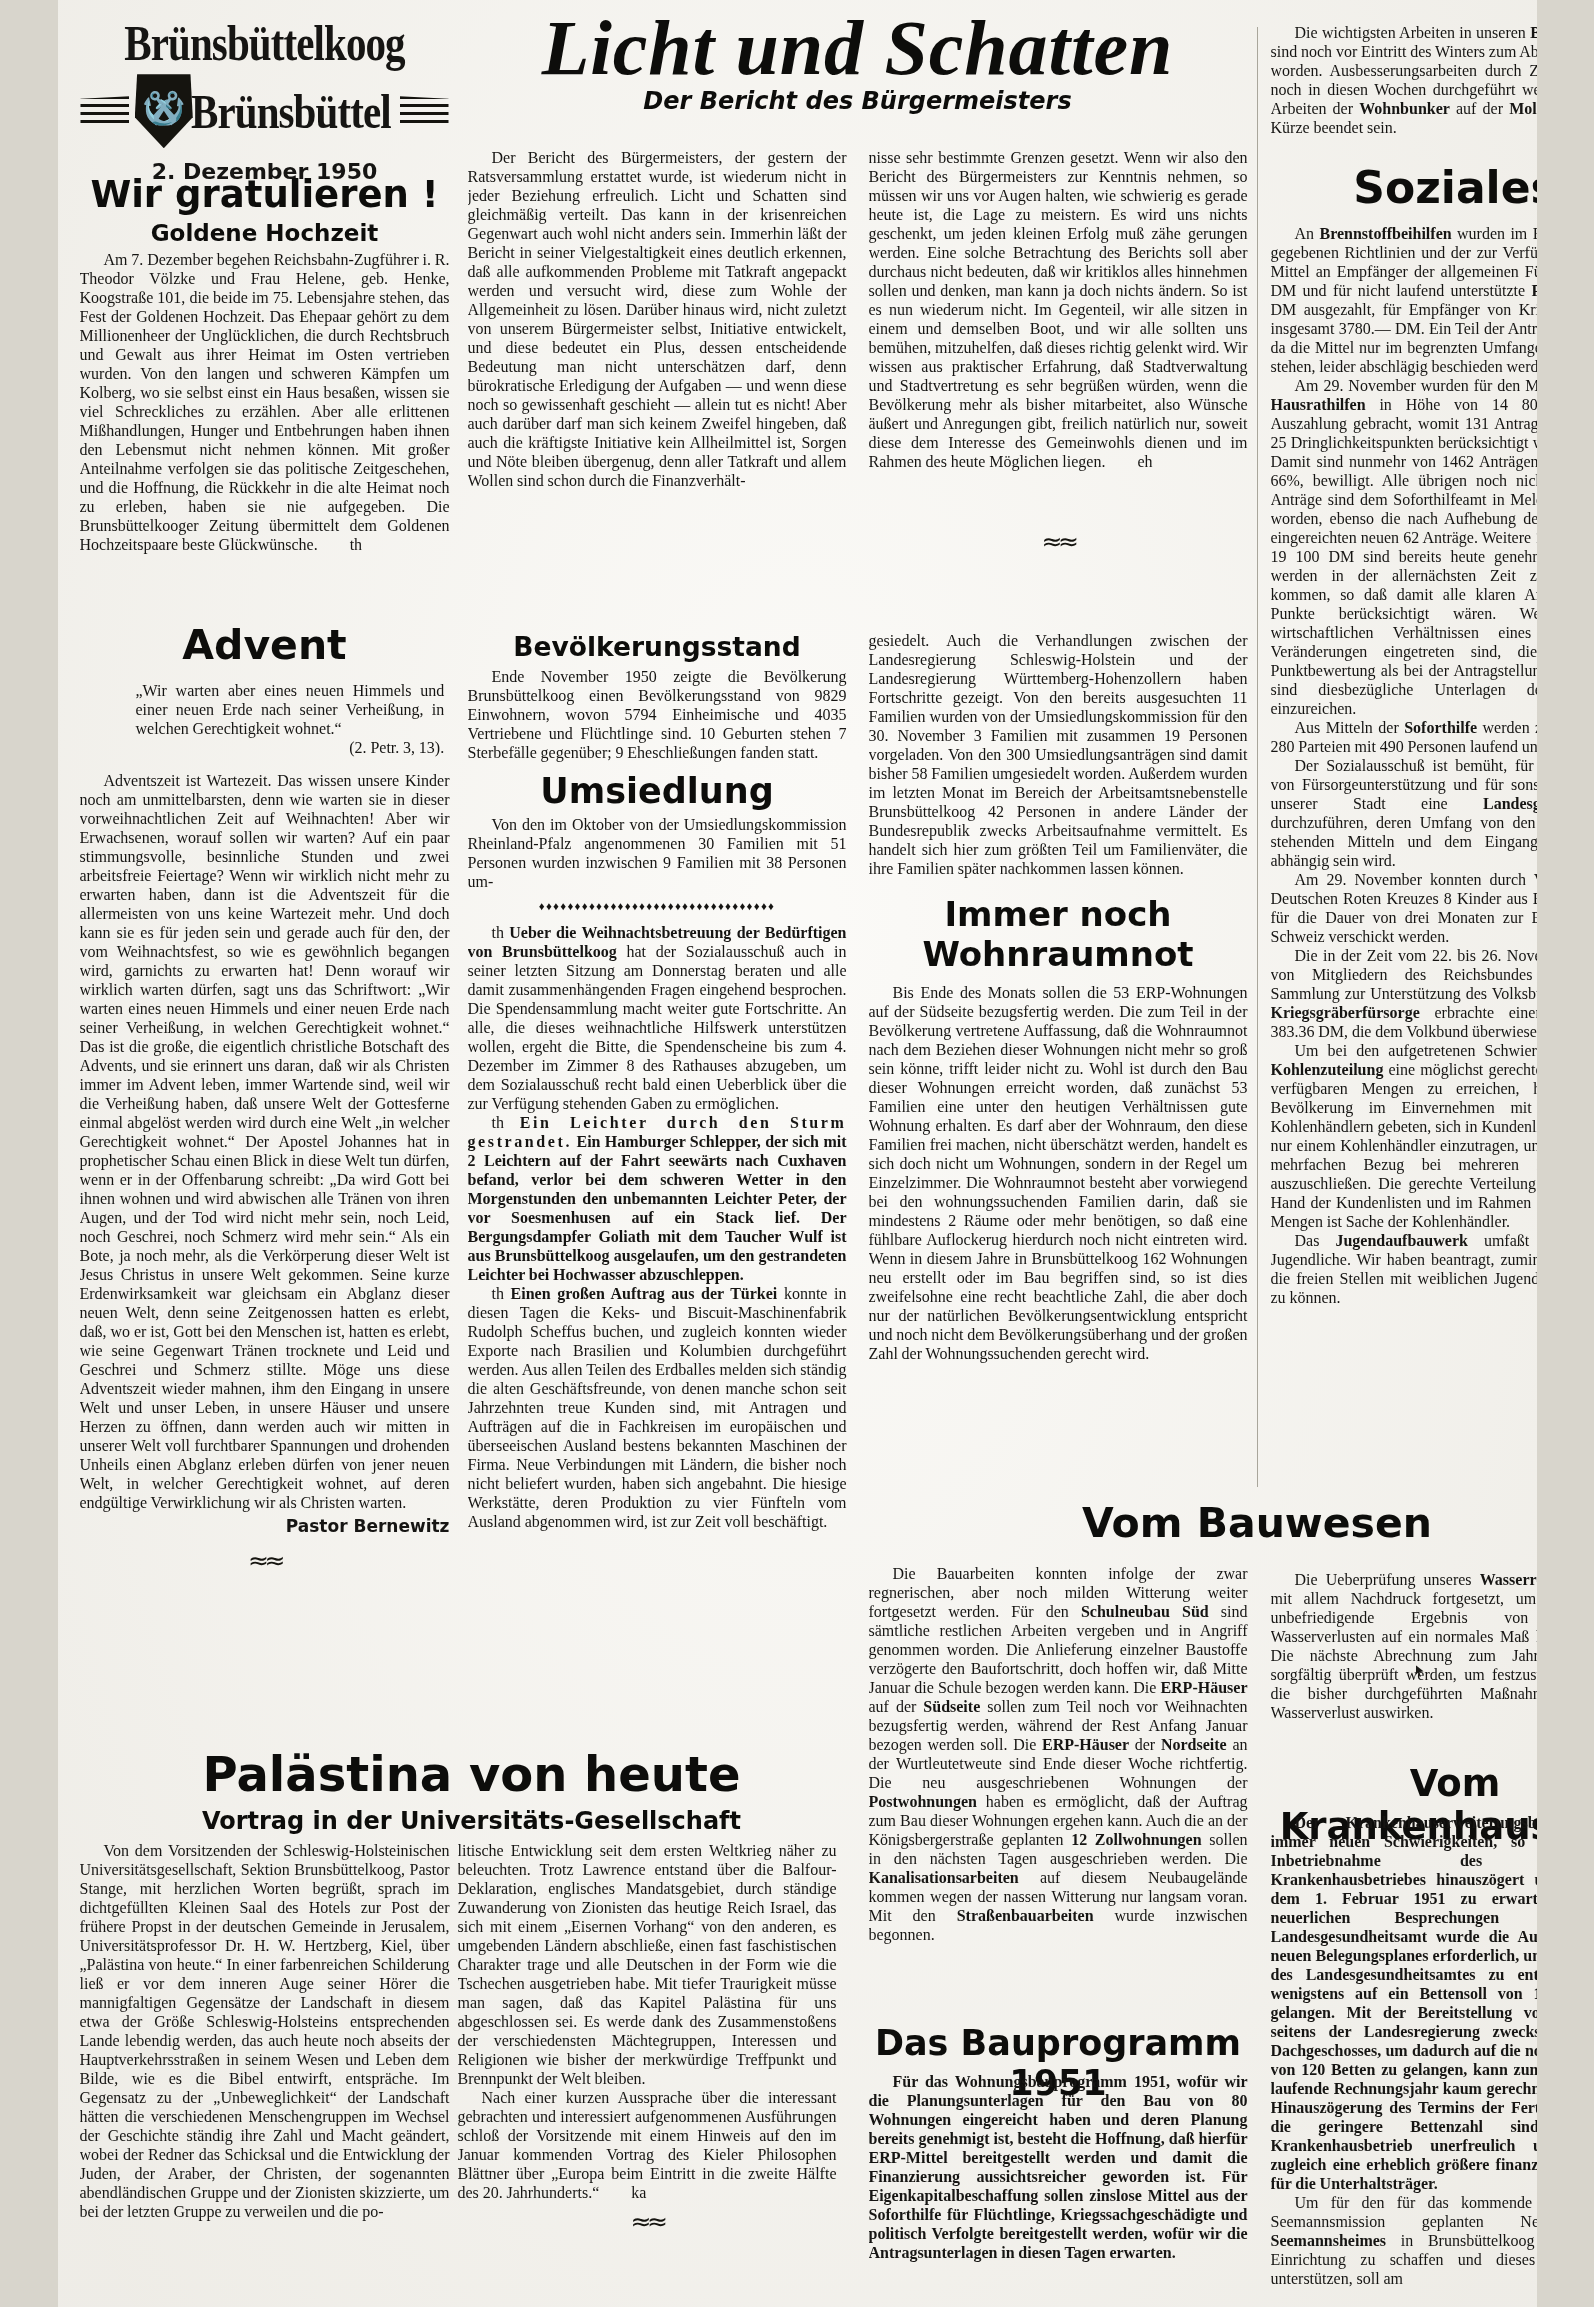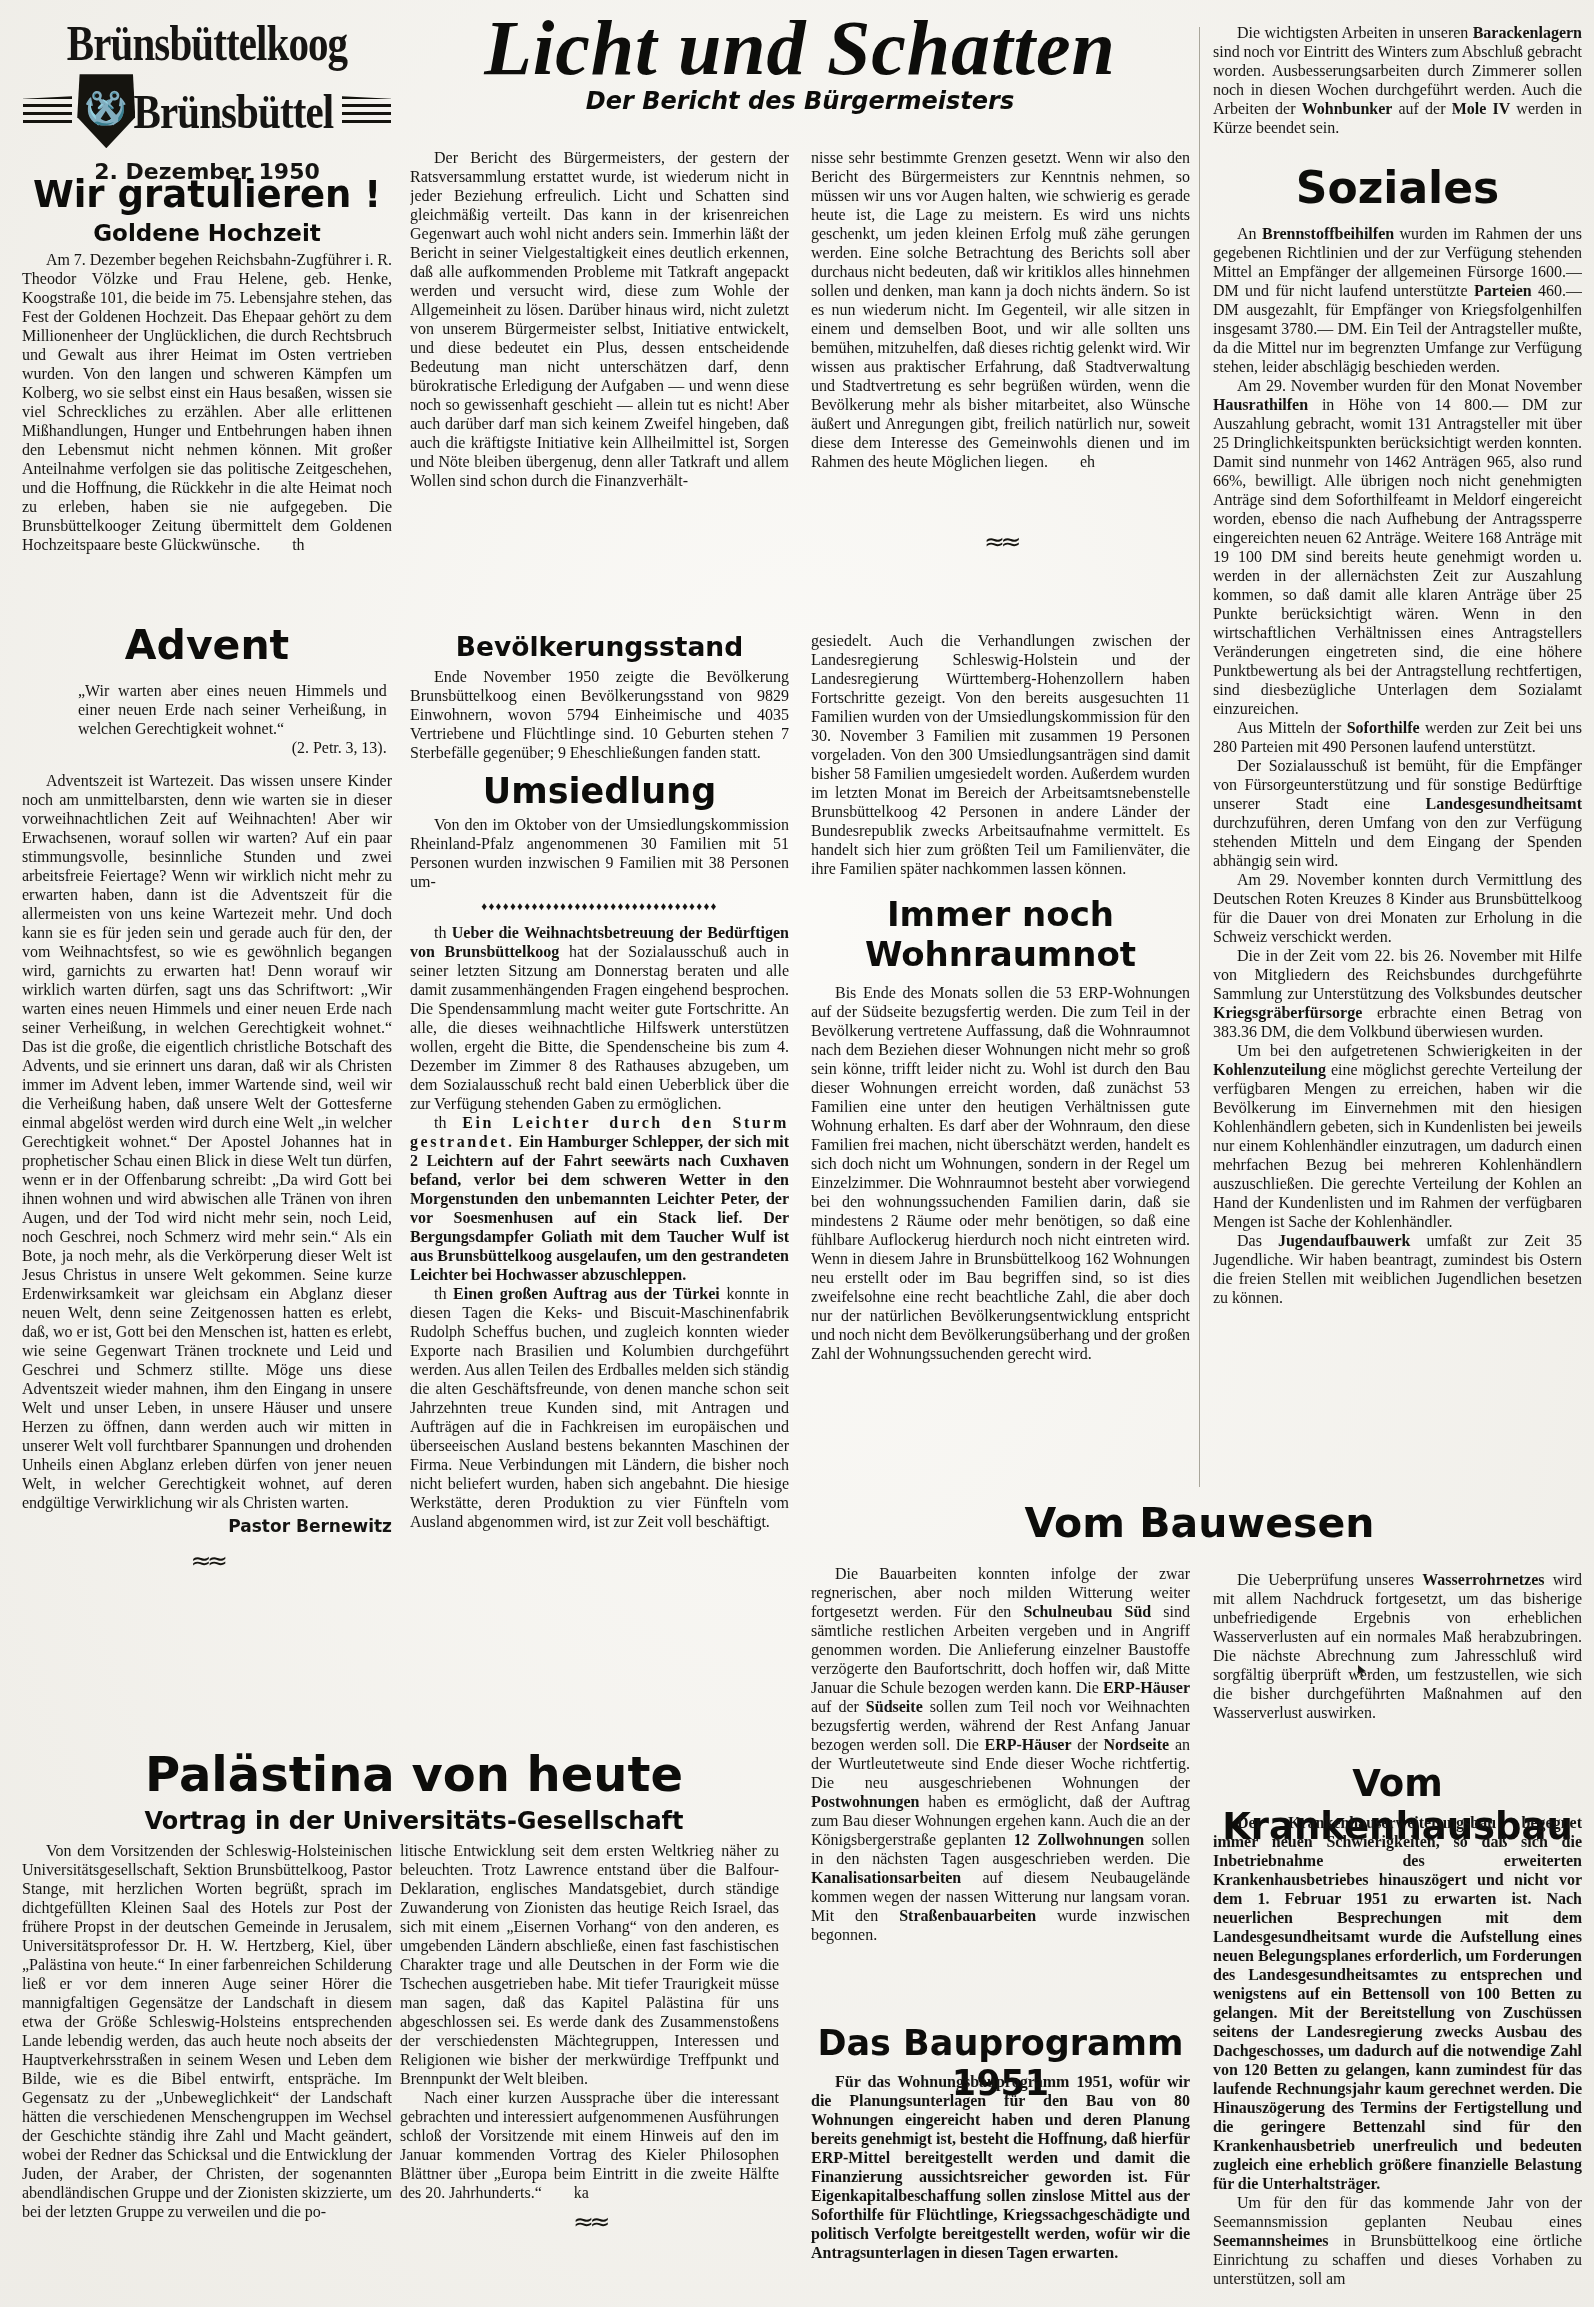--- a/index.html
+++ b/index.html
@@ -1,18 +1,18 @@
 <!DOCTYPE html>
 <html lang="de" style="font-size:14px"><head>
 <meta charset="utf-8">
 <title>Brünsbüttelkoog Brünsbüttel — 2. Dezember 1950</title>
 <style>
   html,body{margin:0;padding:0;background:#d8d5cc;}
   .page{
-    position:relative;width:1594px;height:2307px;margin:0 auto;
+    position:relative;width:1479px;height:2307px;margin:0 auto;
     background:#f7f5ef;
     background-image:radial-gradient(ellipse at 50% 40%, rgba(255,255,255,.55), rgba(0,0,0,.035) 95%);
     color:#161513;overflow:hidden;
     font-family:"Liberation Serif","DejaVu Serif",serif;
   }
   .abs{position:absolute;}
   .body-text{font-size:16px;line-height:19px;text-align:justify;word-spacing:-0.2px;}
   .body-text p{margin:0;text-indent:1.5em;}
   .body-text p.noindent{text-indent:0;}
   .sans{font-family:"DejaVu Sans","Liberation Sans",sans-serif;}

